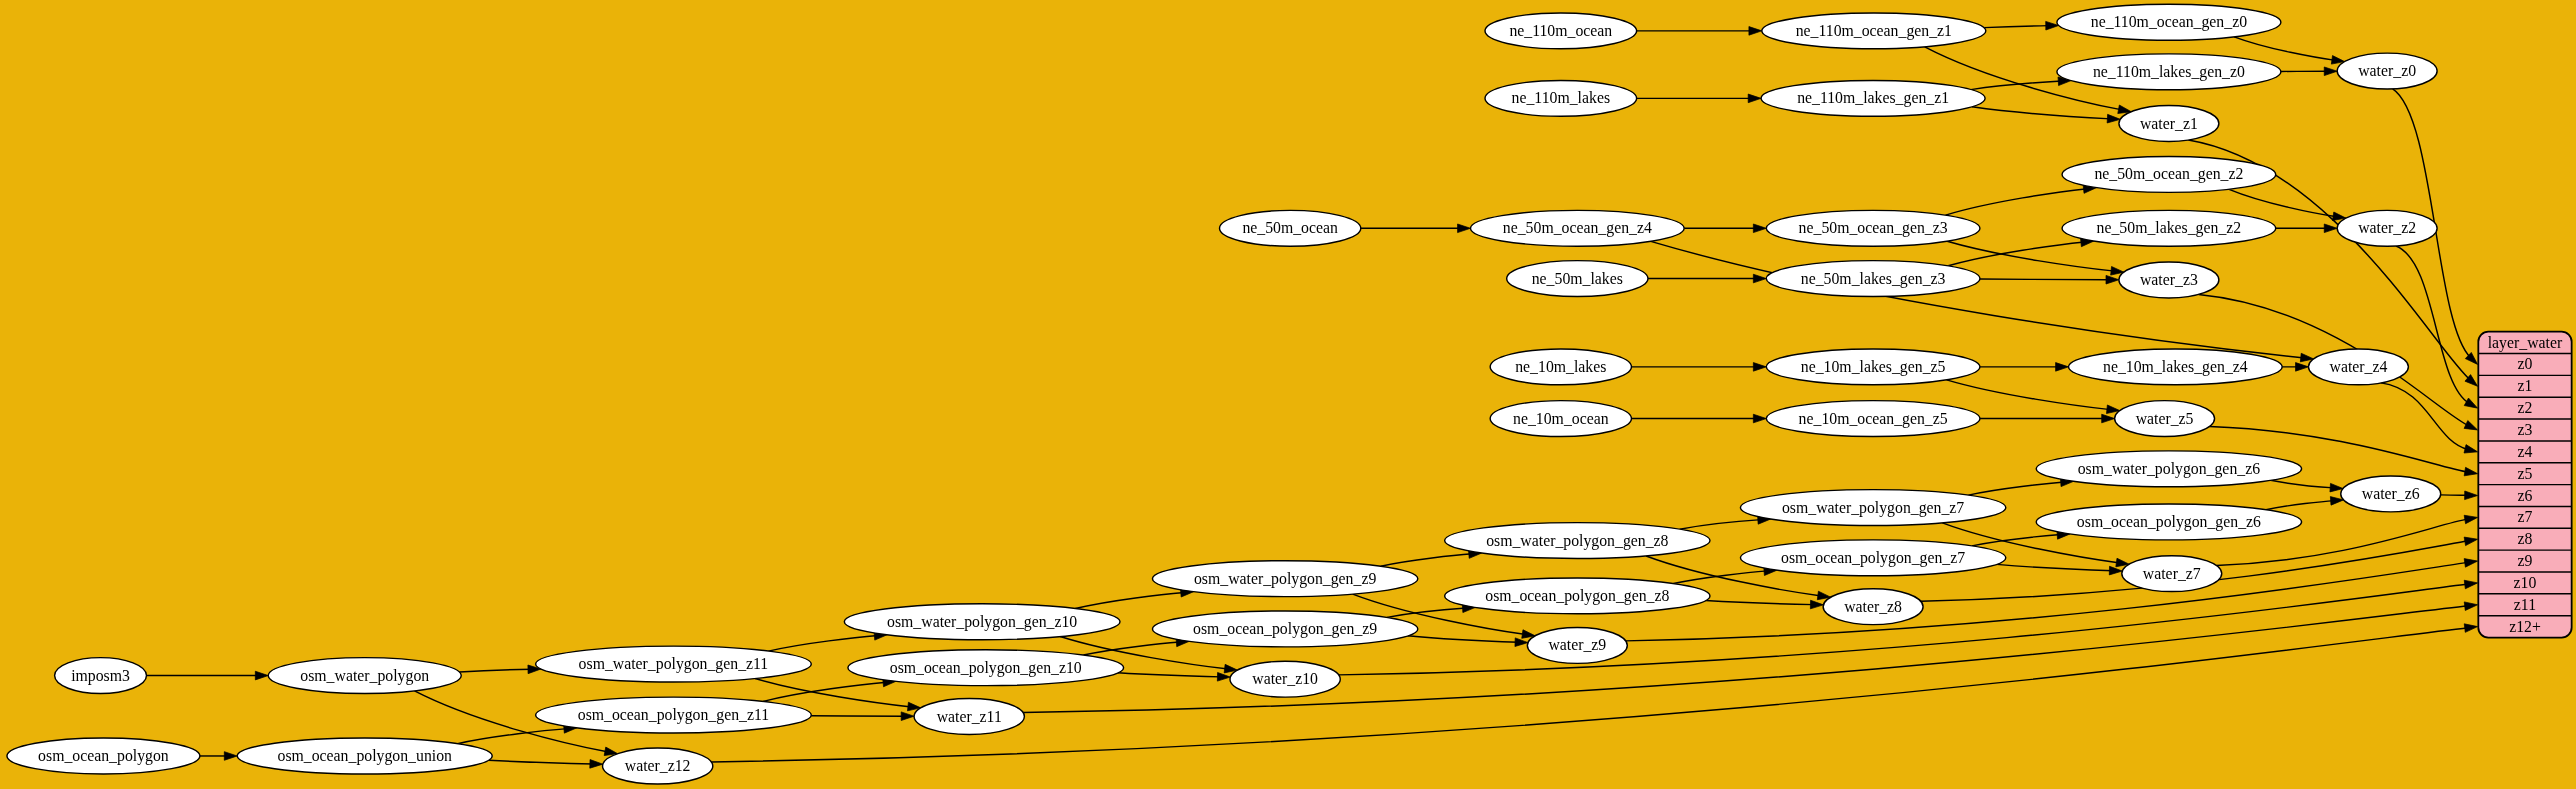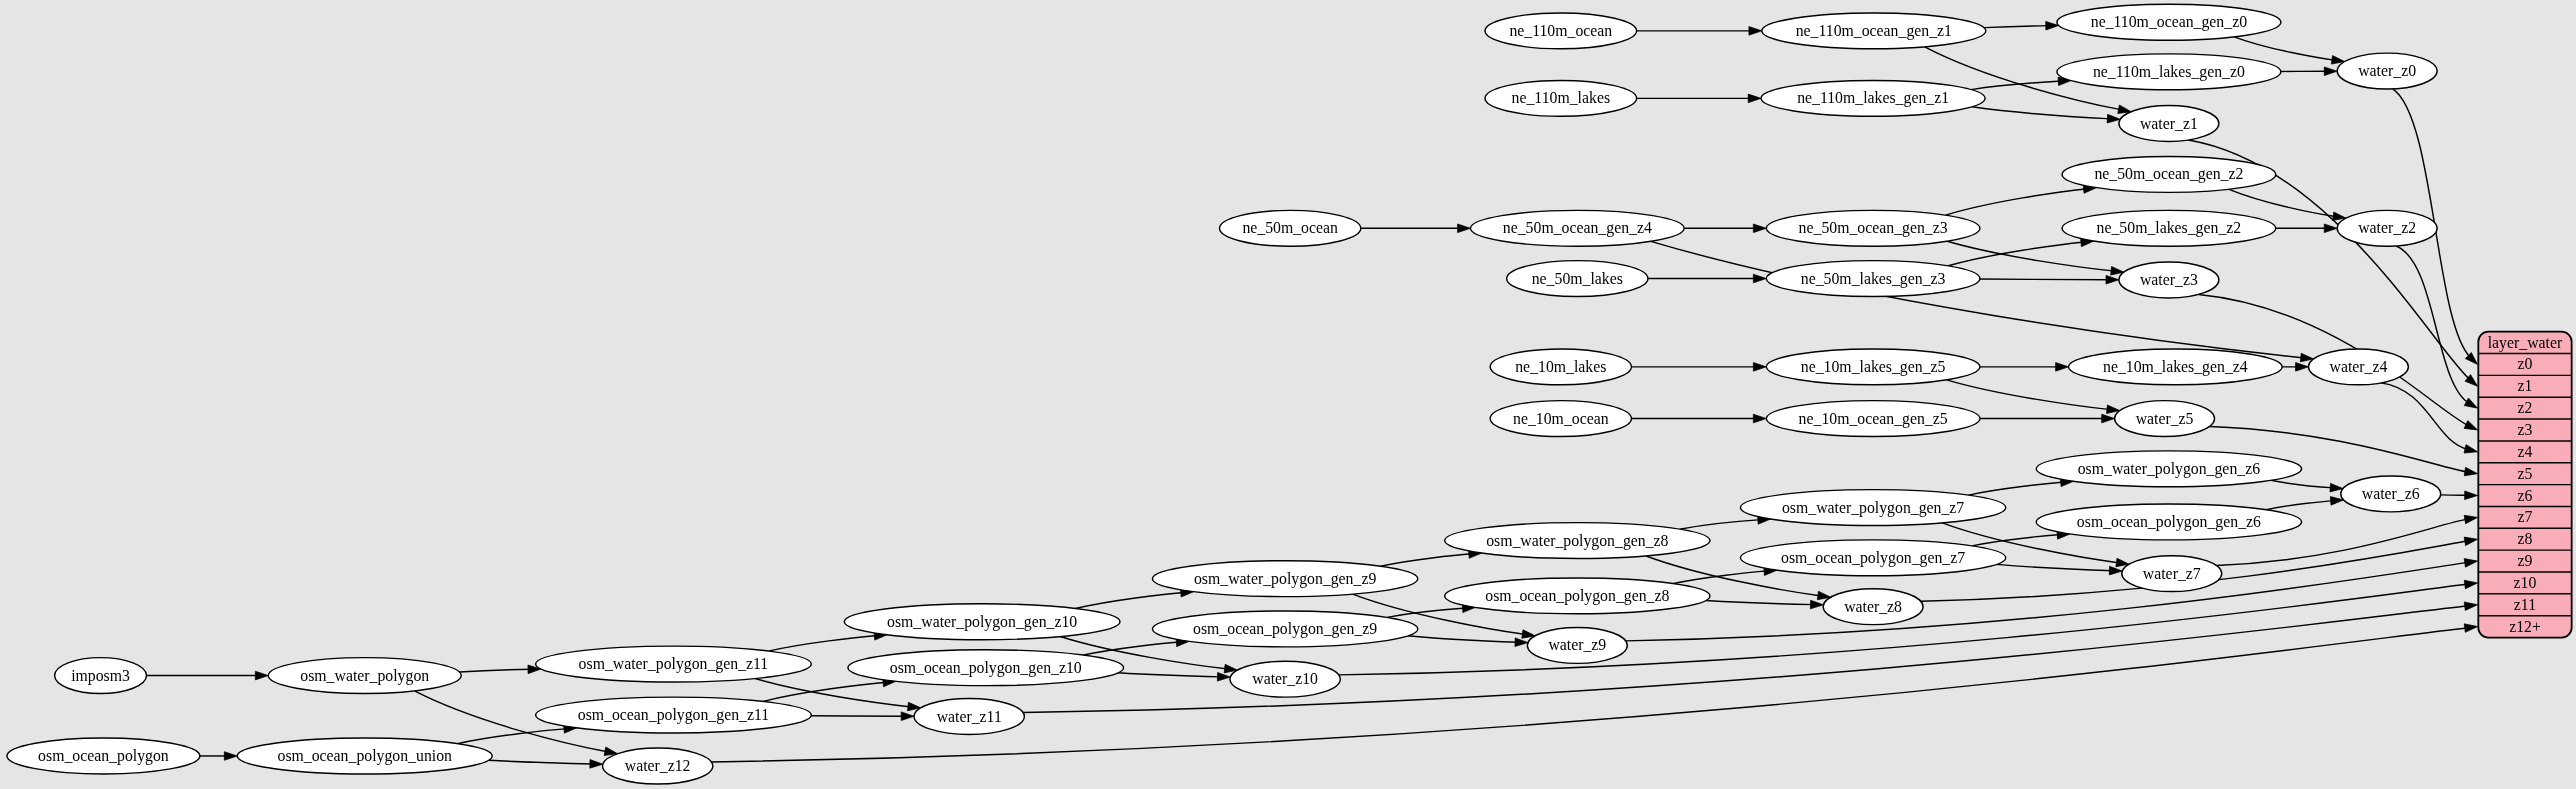--- a/index.html
+++ b/index.html
@@ -10,21 +10,21 @@
   body {
     width: 2576px;
     height: 789px;
     overflow: hidden;
     font-family: "Liberation Serif", "DejaVu Serif", serif;
   }
   #graph-canvas {
     position: relative;
     width: 2576px;
     height: 789px;
-    background: #e5e5e5;
+    background: #eab308;
   }
   svg { display: block; }
   .node-ellipse { stroke-width: 2px; }
   .edge-path { fill: none; stroke-width: 2px; }
   .node-label, .table-row-label, .table-title {
     font-family: "Liberation Serif", "DejaVu Serif", serif;
     font-size: 22px;
     text-anchor: middle;
   }
   .table-sep { stroke-width: 2px; }

